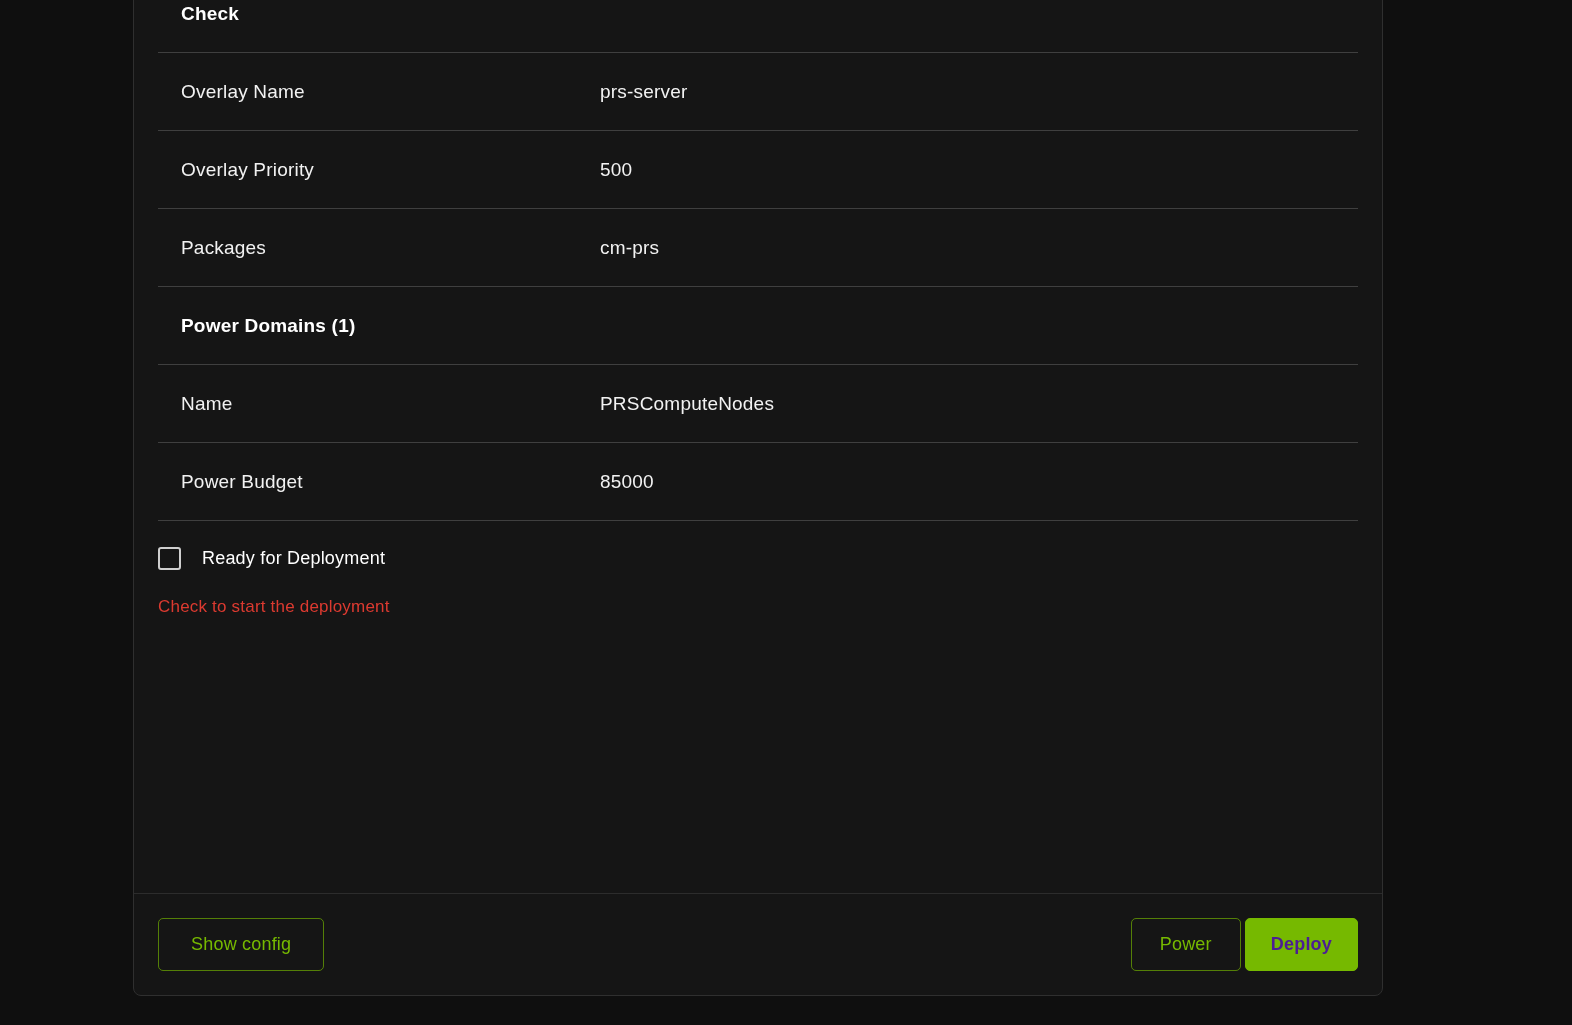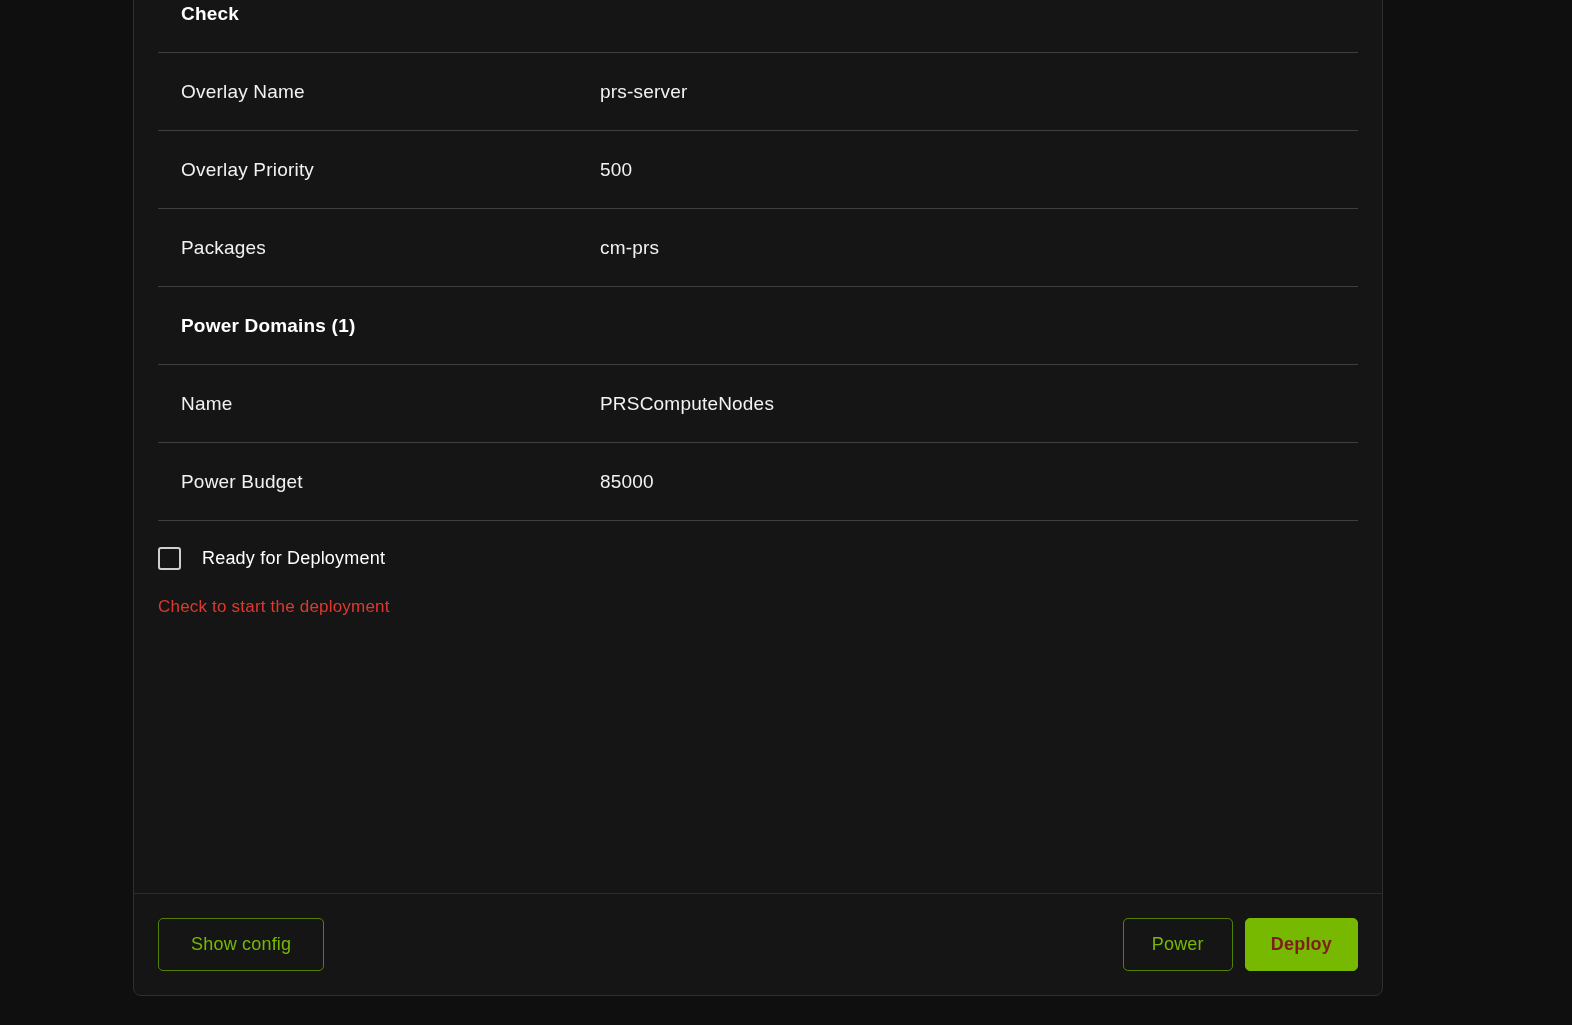--- a/index.html
+++ b/index.html
@@ -89,25 +89,25 @@
     cursor:pointer;
     background:transparent;
   }
   .btn-outline {
     color:#76b900;
     border:1px solid rgba(118,185,0,0.65);
   }
   .btn-show-config { padding:0 32px; }
   .btn-back { padding:0 28px; margin-left:auto; }
   .btn-deploy {
-    margin-left:12px;
+    margin-left:4px;
     padding:0 25px;
     border:1px solid #76b900;
     background:#76b900;
-    color:#7f1d1d;
+    color:#4c1d95;
     font-weight:700;
   }
 </style>
 </head>
 <body>
 
 <div class="panel">
 
   <div class="rows-area">
 

